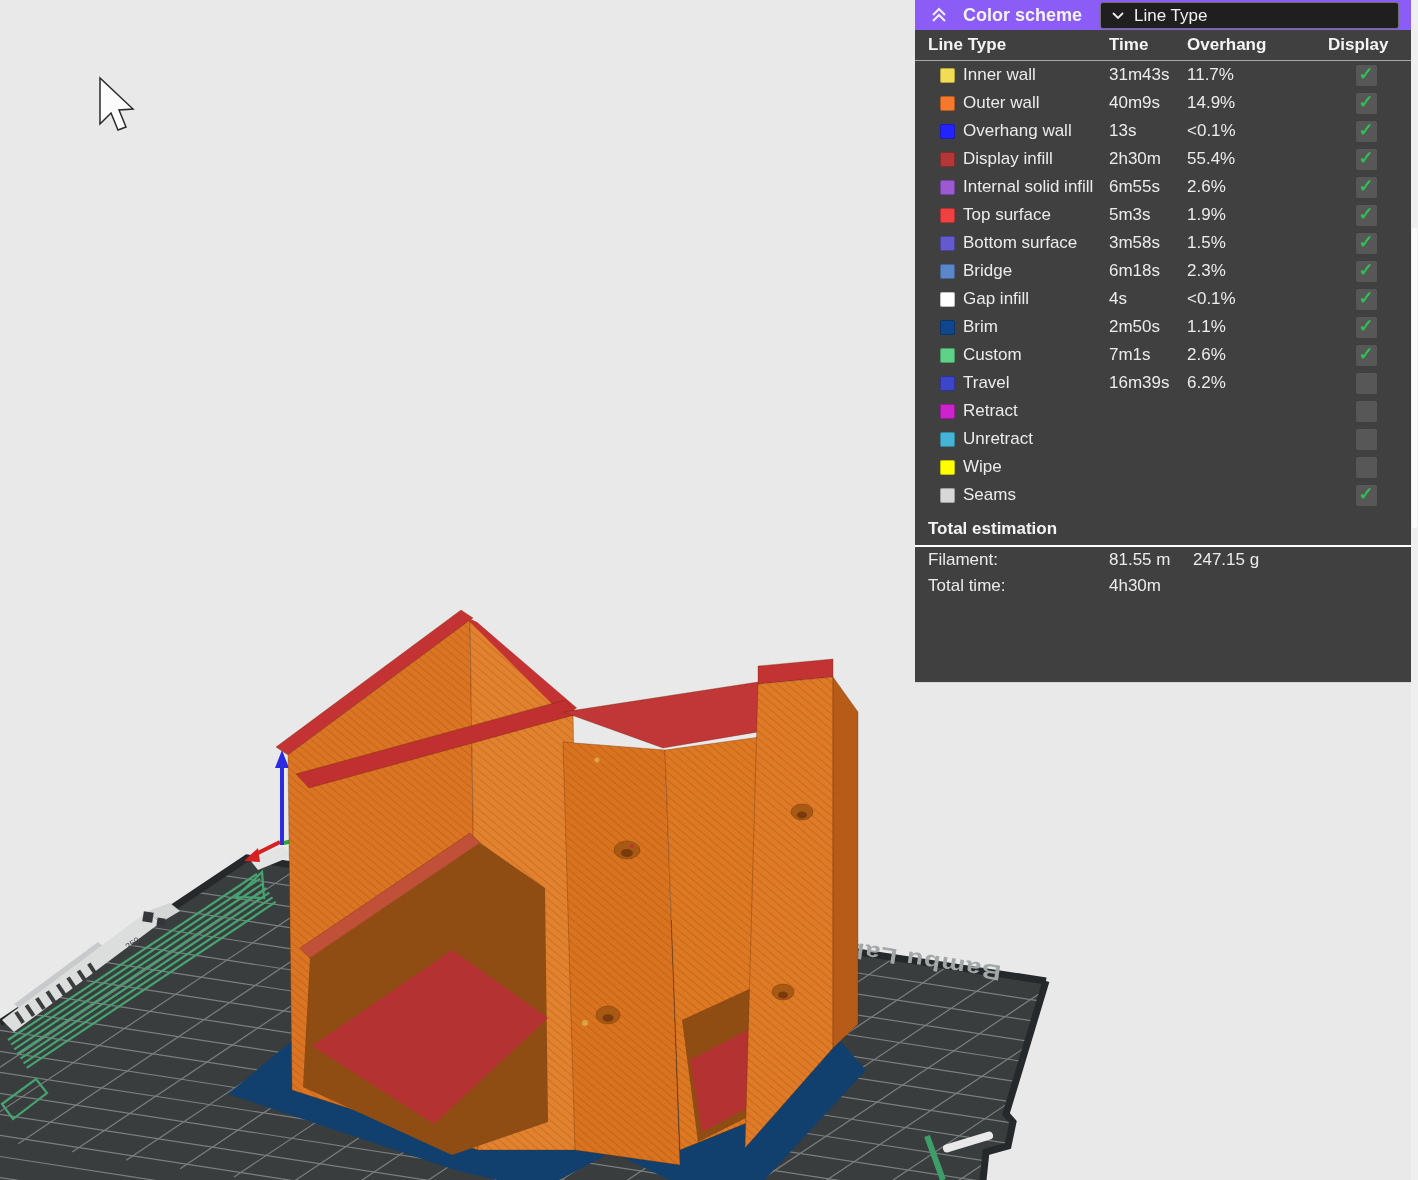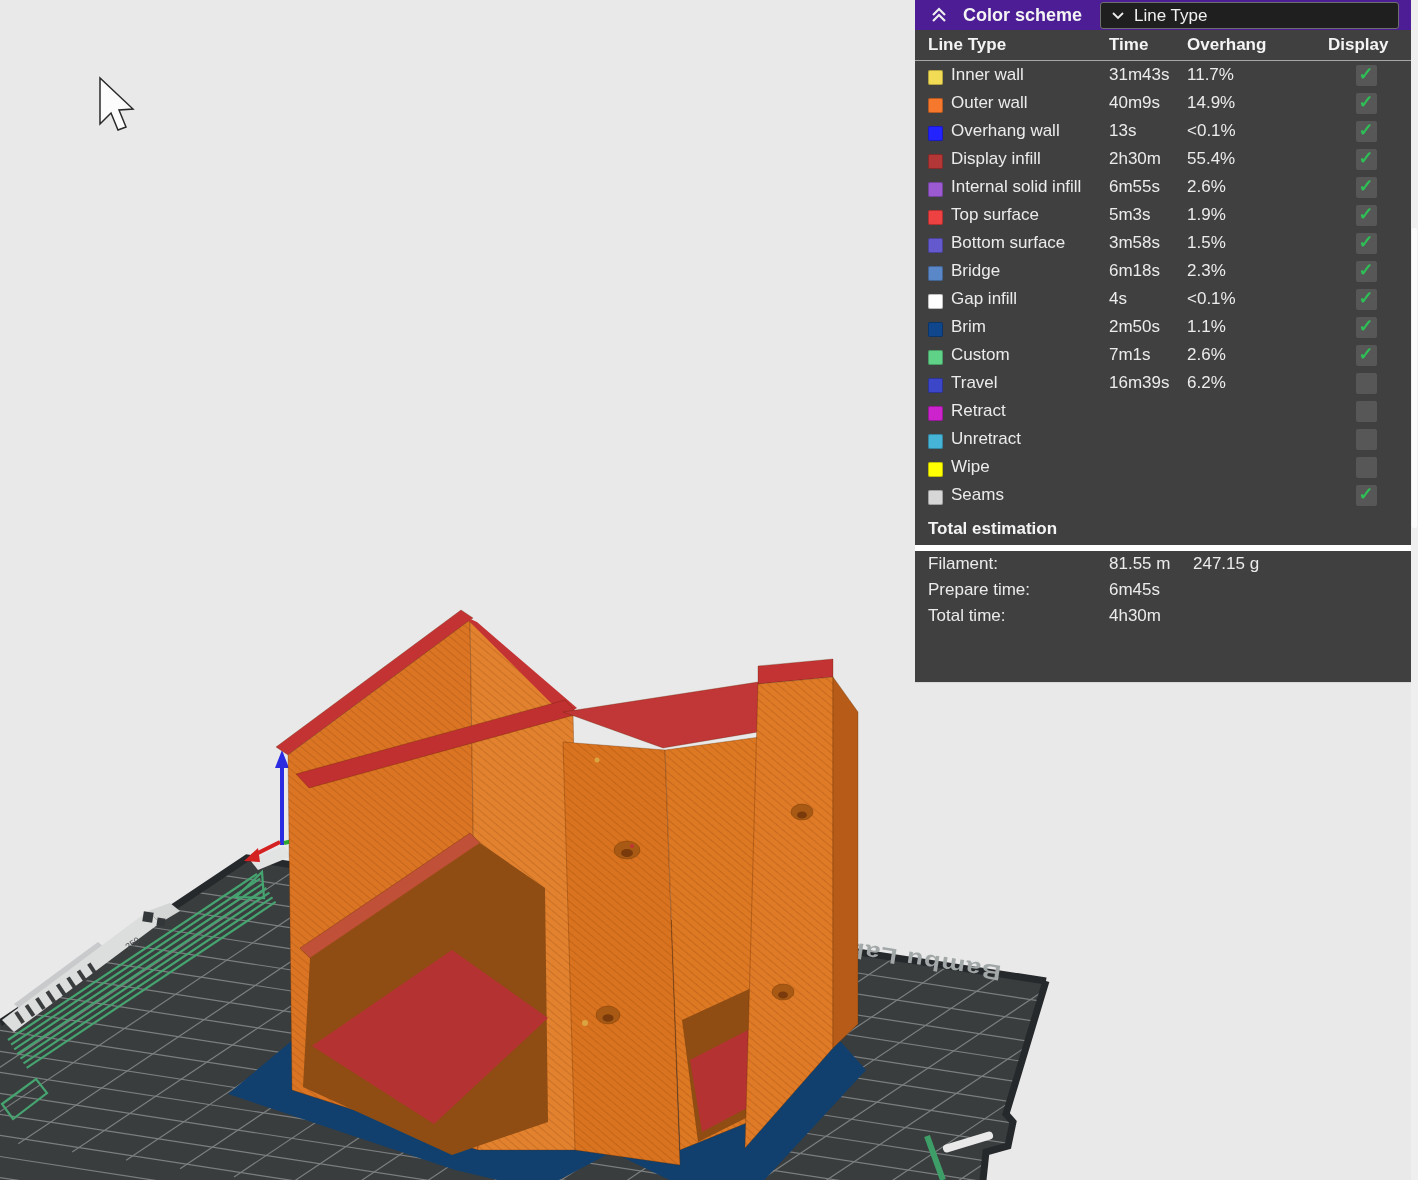--- a/index.html
+++ b/index.html
@@ -3,42 +3,42 @@
 <meta charset="utf-8">
 <style>
   html,body{margin:0;padding:0;background:#E9E9EA;}
   body{width:1418px;height:1180px;position:relative;overflow:hidden;
        font-family:"Liberation Sans",sans-serif;}
   #scene{position:absolute;left:0;top:0;}
   
   #panel{position:absolute;left:915px;top:0;width:497px;height:682px;
          background:#404040;color:#EBEBEB;font-size:17px;
          border-bottom:1px solid #D8D8D8;z-index:5;}
-  #panel-header{height:30px;background:#4c1d95;display:flex;align-items:center;position:relative;}
+  #panel-header{height:30px;background:#8b5cf6;display:flex;align-items:center;position:relative;}
   #collapse-icon{margin-left:14px;cursor:pointer;display:flex;align-items:center;}
   #panel-title{font-weight:bold;font-size:18px;color:#F4F4F4;margin-left:14px;}
   #scheme-dropdown{position:absolute;left:185px;top:2px;width:297px;height:25px;
          background:#1F1F1F;border:1px solid #6F6F6F;border-radius:3px;
          display:flex;align-items:center;color:#F0F0F0;font-size:17px;cursor:pointer;}
   #scheme-dropdown .dd-chevron{margin:0 9px 0 10px;display:flex;align-items:center;}
   .col-header{display:grid;grid-template-columns:181px 78px 133px auto;
          align-items:center;height:30px;padding-left:13px;font-weight:bold;color:#F4F4F4;
          border-bottom:1px solid #A8A8A8;}
   .col-header .disp{padding-left:8px;}
   .lt-row{display:grid;grid-template-columns:181px 78px 133px auto;
          align-items:center;height:28px;padding-left:13px;}
-  .lt-label{display:flex;align-items:flex-end;min-width:0;white-space:nowrap;}
+  .lt-label{display:flex;align-items:center;min-width:0;white-space:nowrap;margin-left:12px;}
   .swatch{width:15px;height:15px;border-radius:2px;margin-right:8px;flex:0 0 15px;
          box-shadow:inset 0 0 0 1px rgba(0,0,0,.25);}
   .lt-display{display:flex;justify-content:center;}
   .checkbox{width:21px;height:21px;background:#575757;border-radius:2px;cursor:pointer;
          display:flex;align-items:center;justify-content:center;}
   .checkbox .check{font-size:18px;font-weight:bold;line-height:1;transform:translateY(-1px);}
   #estimation-title{font-weight:bold;color:#F4F4F4;padding:10px 0 6px 13px;
-         border-bottom:6px solid #ffffff;}
+         border-bottom:2px solid #ffffff;}
   .est-row{display:grid;grid-template-columns:181px 84px auto;align-items:center;
          height:26px;padding-left:13px;}
   
   #scrollbar{position:absolute;right:0;top:0;width:7px;height:1180px;background:#EFEFEF;z-index:6;}
   #scrollbar .thumb{position:absolute;left:1px;top:228px;width:5px;height:300px;background:#FBFBFB;border-radius:2px;}
 </style>
 </head>
 <body>
 
 <svg id="scene" width="1418" height="1180" viewBox="0 0 1418 1180">
@@ -421,25 +421,20 @@
     </div>
 
   <div id="estimation-title">Total estimation</div>
   <div id="estimation-rows">
       <div class="est-row">
         <span>Filament:</span>
         <span>81.55 m</span>
         <span>247.15 g</span>
       </div>
       <div class="est-row">
-        <span>Prepare time:</span>
-        <span>6m45s</span>
-        <span></span>
-      </div>
-      <div class="est-row">
         <span>Total time:</span>
         <span>4h30m</span>
         <span></span>
       </div>
     </div>
 </div>
 
 <div id="scrollbar">
     <div class="thumb"></div>
   </div>

